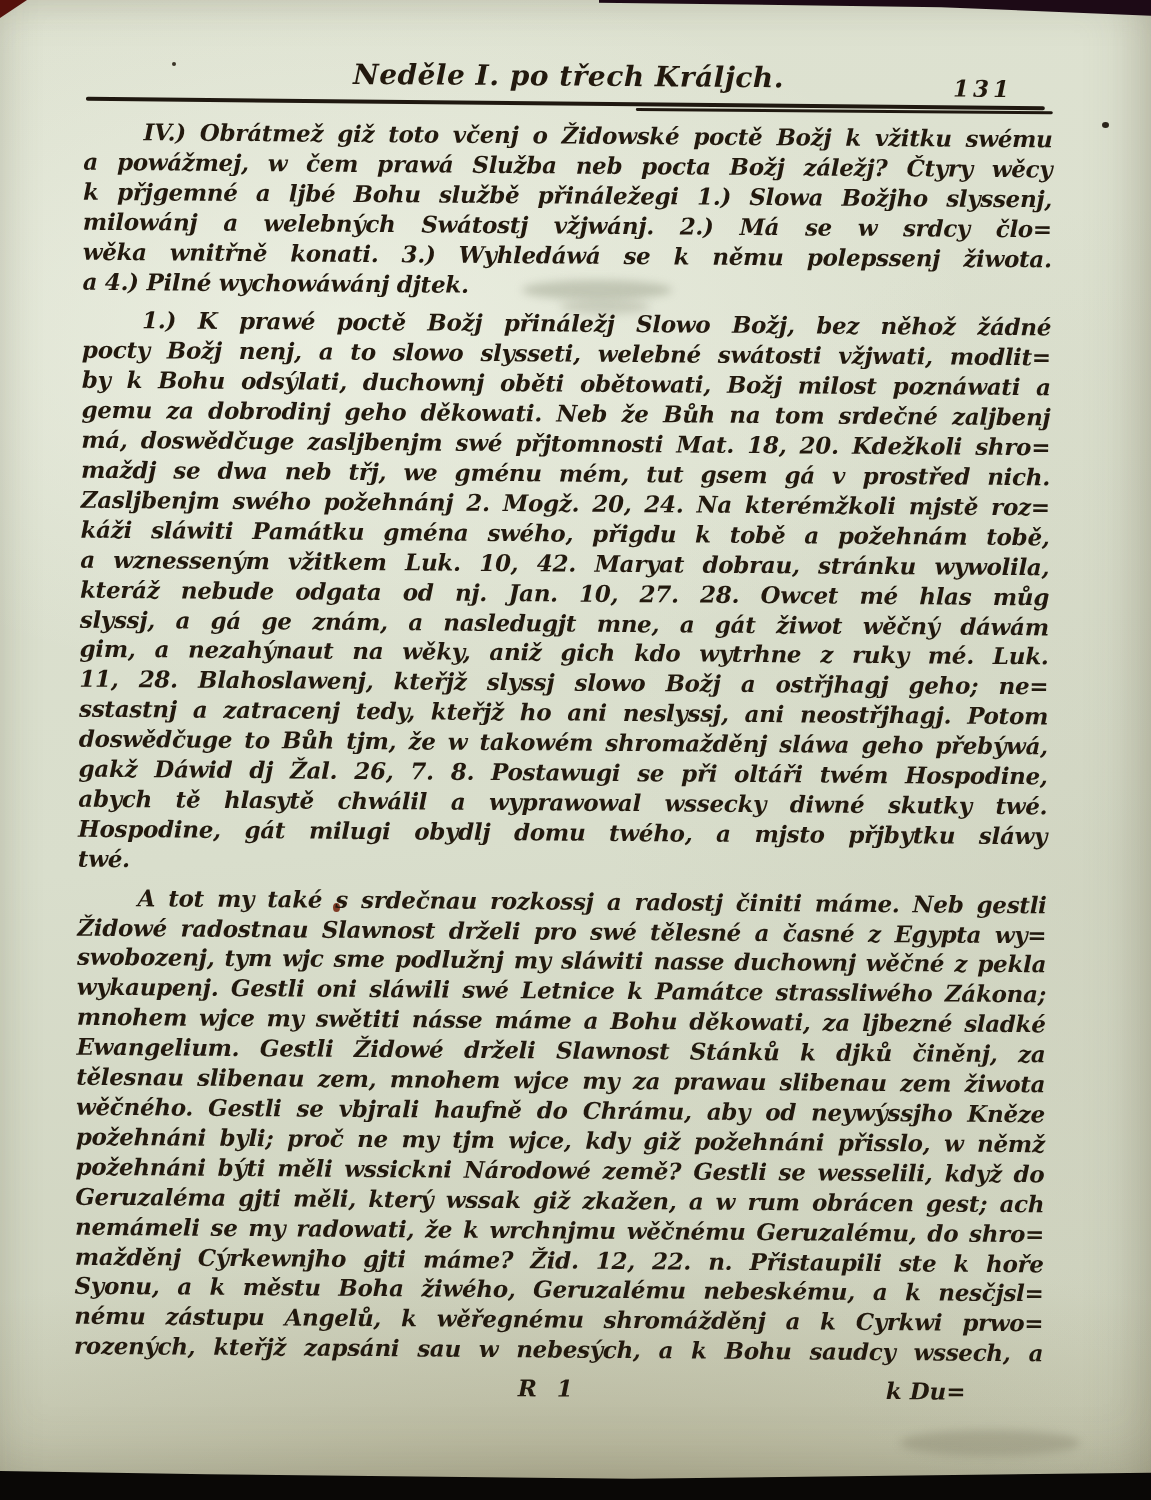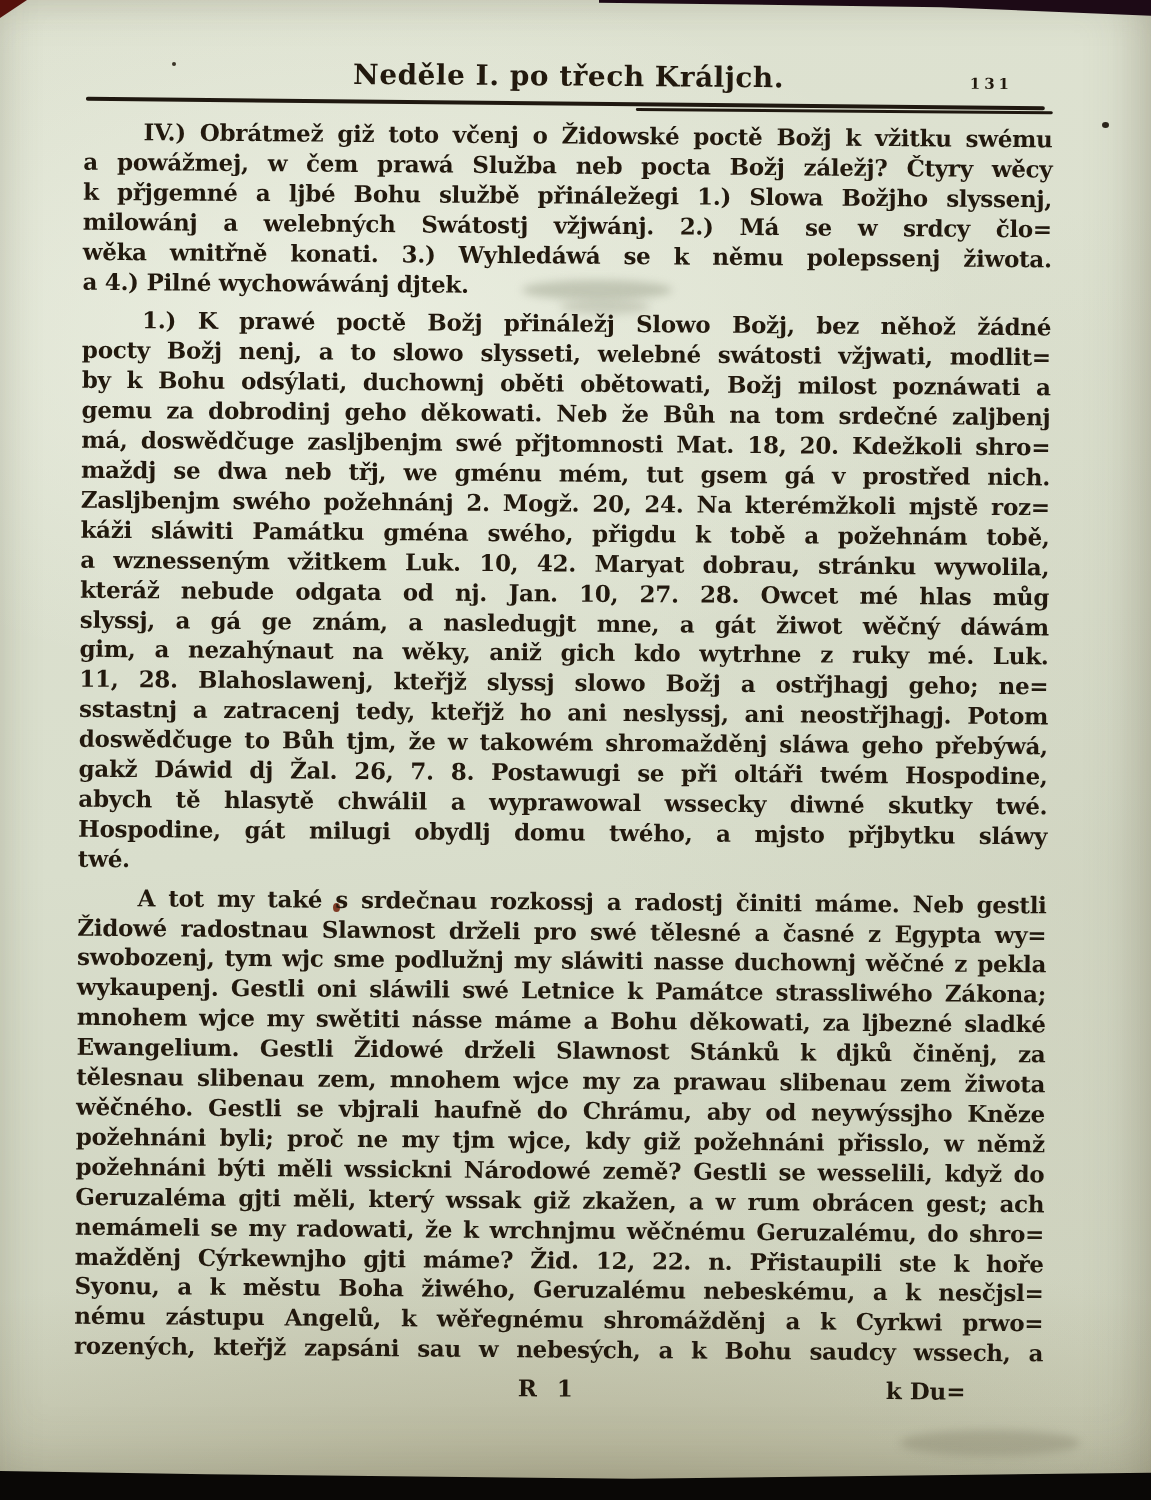--- a/index.html
+++ b/index.html
@@ -12,20 +12,21 @@
     background-image:
       radial-gradient(ellipse 900px 520px at 30% 22%, rgba(246,249,238,0.55), rgba(246,249,238,0) 70%),
       radial-gradient(ellipse 720px 950px at 97% 58%, rgba(198,201,180,0.40), rgba(198,201,180,0) 70%),
       radial-gradient(ellipse 1250px 320px at 50% 100%, rgba(148,140,106,0.42), rgba(148,140,106,0) 78%),
       linear-gradient(175deg,#dee2d1 0%,#d9decc 55%,#d0d4c0 85%,#c7cab3 100%);
     box-shadow:
       inset 0 -55px 65px -30px rgba(80,72,48,0.28),
       inset -38px 0 55px -28px rgba(112,107,82,0.30),
       inset 0 26px 42px -22px rgba(122,117,96,0.22),
       inset 30px 0 45px -30px rgba(130,128,105,0.18);
+    font-style: italic;
   }
   
   .top-band{position:absolute;top:0;left:52%;right:0;height:17px;background:#1d0a16;
     clip-path:polygon(0 0,100% 0,100% 92%,62% 42%,0 16%);z-index:5;}
   .corner-tl{position:absolute;top:0;left:0;width:27px;height:18px;background:#55110c;
     clip-path:polygon(0 0,100% 0,0 100%);z-index:5;}
   .bottom-band{position:absolute;left:0;right:0;bottom:0;height:38px;background:#0a0806;
     clip-path:polygon(0 24%,18% 32%,55% 44%,100% 28%,100% 100%,0 100%);z-index:5;}
   .smudge{position:absolute;border-radius:50%;filter:blur(4px);z-index:1;}
   .smudge.s1{left:522px;top:280px;width:150px;height:20px;background:rgba(128,134,112,0.35);}
@@ -40,21 +41,21 @@
     position:absolute;left:84px;top:56px;width:969px;
     transform:rotate(0.45deg);transform-origin:30px 30px;
     color:#22190e;z-index:3;
   }
   .running-head{position:relative;height:40px;}
   .running-head .title{
     display:block;text-align:center;font-size:28px;font-weight:700;
     letter-spacing:0.5px;
   }
   .running-head .pagenum{
-    position:absolute;right:40px;top:12px;font-size:15px;font-weight:700;letter-spacing:4px;
+    position:absolute;right:40px;top:12px;font-size:23px;font-weight:700;letter-spacing:4px;
   }
   .head-rule{position:relative;height:10px;margin-top:2px;}
   .head-rule::before{content:"";position:absolute;left:2px;right:8px;top:0;height:3.5px;
     background:#1f1810;transform:rotate(0.12deg);border-radius:2px;}
   .head-rule::after{content:"";position:absolute;left:57%;right:0;top:6px;height:2.5px;
     background:#1f1810;border-radius:2px;}
   .page-body{margin-top:9px;font-weight:700;}
   .para{margin:0 0 9px 0;}
   .line{
     font-size:23px;line-height:29.9px;letter-spacing:-0.3px;

